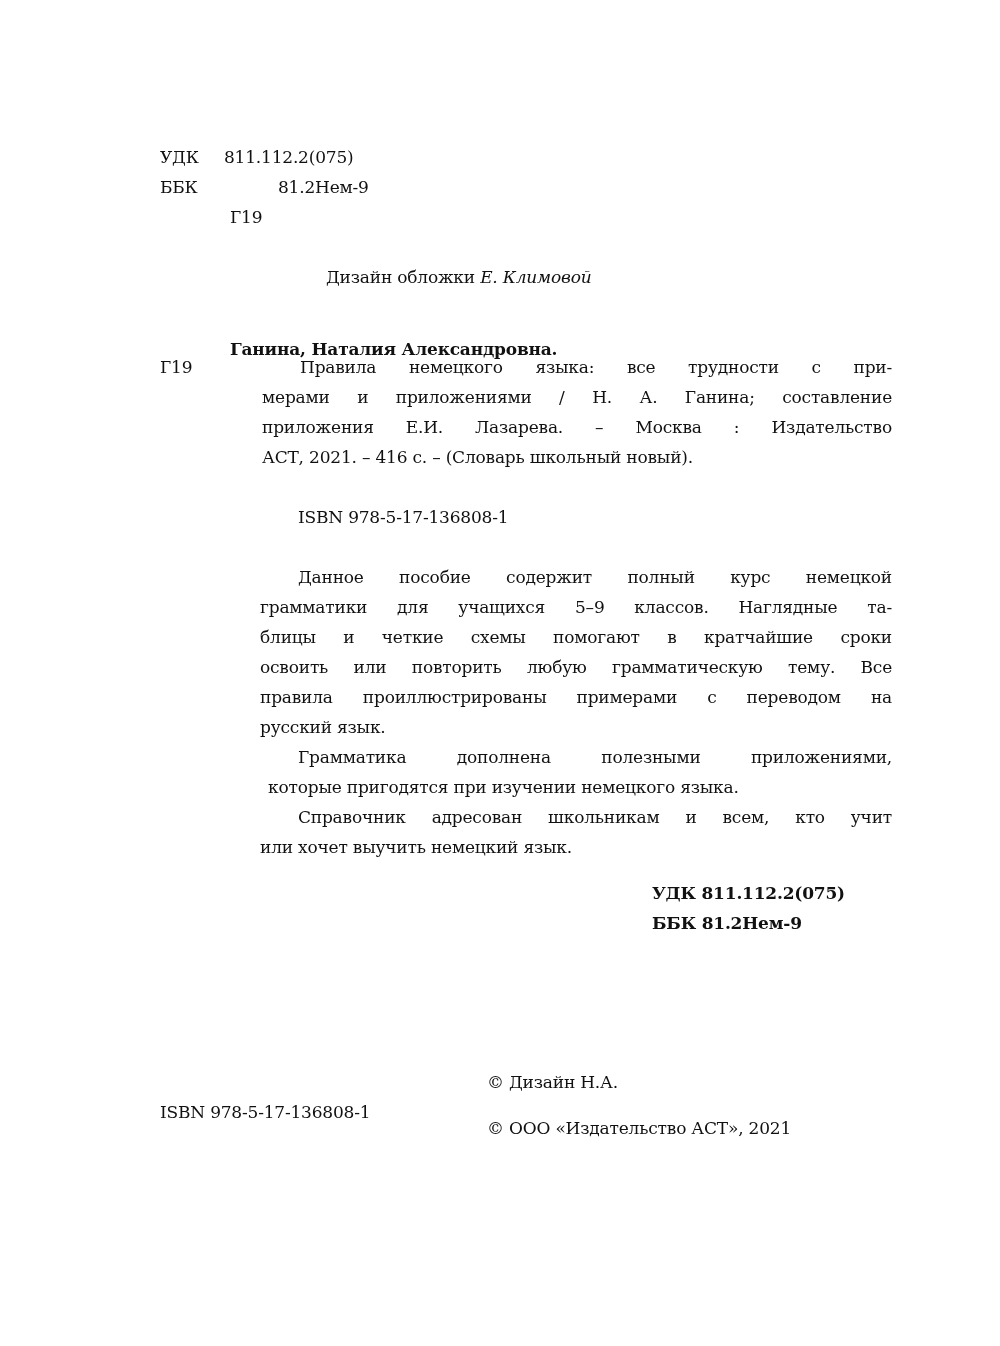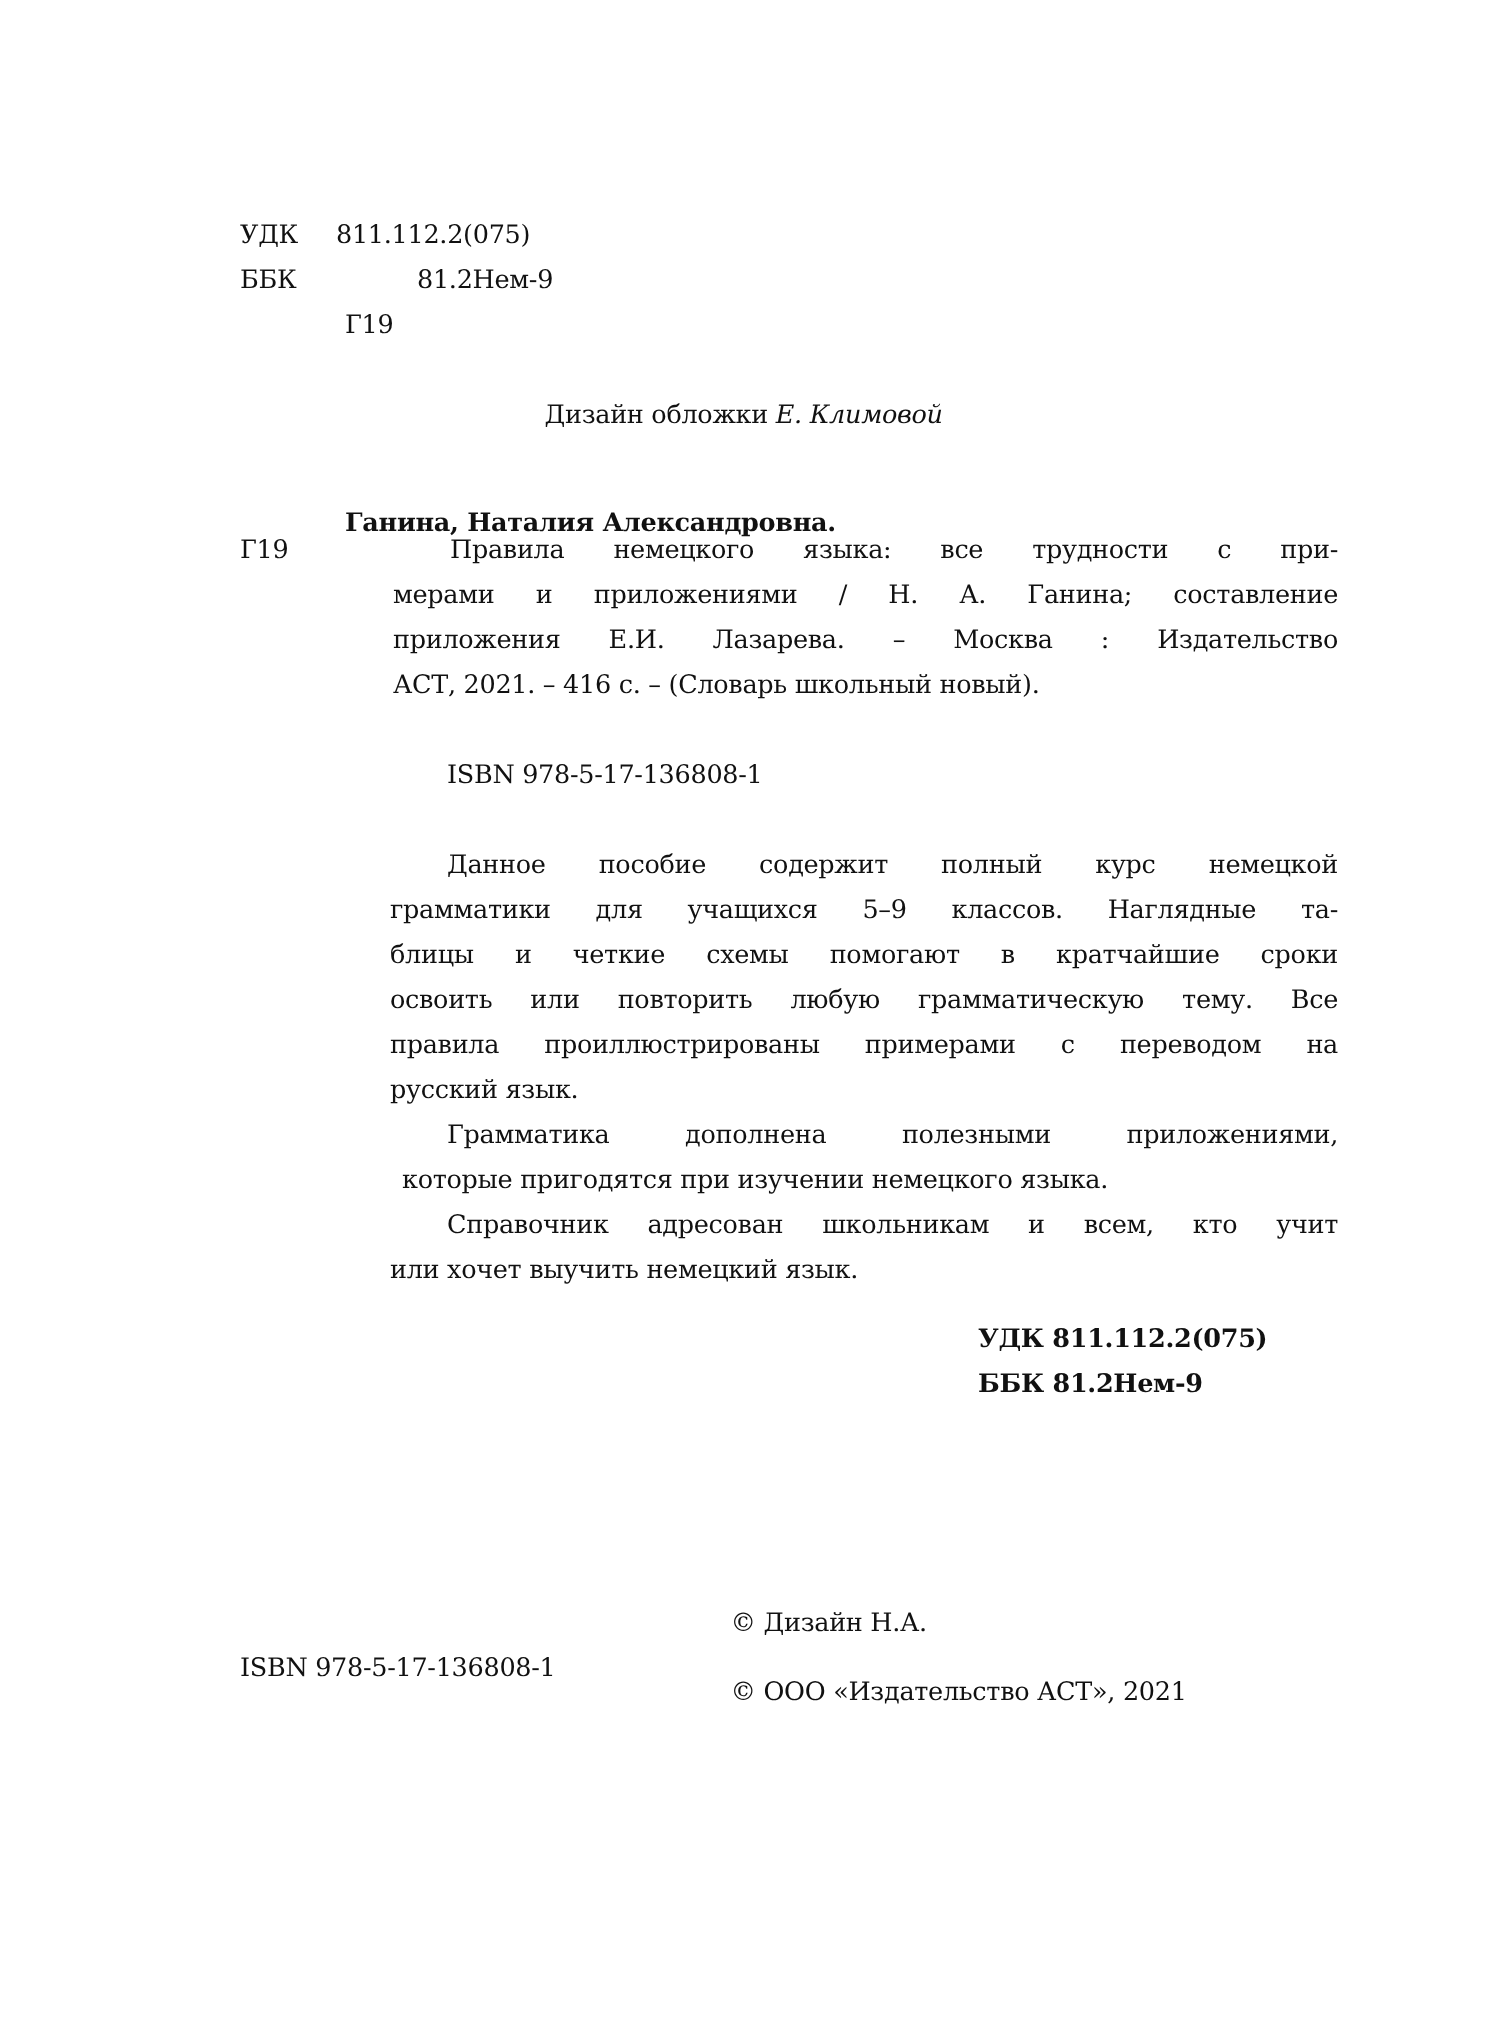--- a/index.html
+++ b/index.html
@@ -12,21 +12,21 @@
   </style>
 </head>
 <body>
 
 <div class="line" style="left:160px; top:142px;">УДК</div>
 <div class="line" style="left:224px; top:142px;">811.112.2(075)</div>
 <div class="line" style="left:160px; top:172px;">ББК</div>
 <div class="line" style="left:230px; top:172px;margin-left:48px;">81.2Нем-9</div>
 <div class="line" style="left:230px; top:202px;">Г19</div>
 
-<div class="line" style="left:363px; top:262px;text-align:right;">
+<div class="line" style="left:326px; top:262px;text-align:right;">
   <span>Дизайн обложки </span><span class="i">Е. Климовой</span>
 </div>
 
 <div class="line b" style="left:230px; top:322px;">Ганина, Наталия Александровна.</div>
 <div class="line" style="left:160px; top:352px;">Г19</div>
 <div class="line just" style="left:300px; width:592px; top:352px;">Правила немецкого языка: все трудности с при-</div>
 <div class="line just" style="left:262px; width:630px; top:382px;">мерами и приложениями / Н. А. Ганина; составление</div>
 <div class="line just" style="left:262px; width:630px; top:412px;">приложения Е.И. Лазарева. – Москва : Издательство</div>
 <div class="line" style="left:262px; top:442px;">АСТ, 2021. – 416 с. – (Словарь школьный новый).</div>
 

